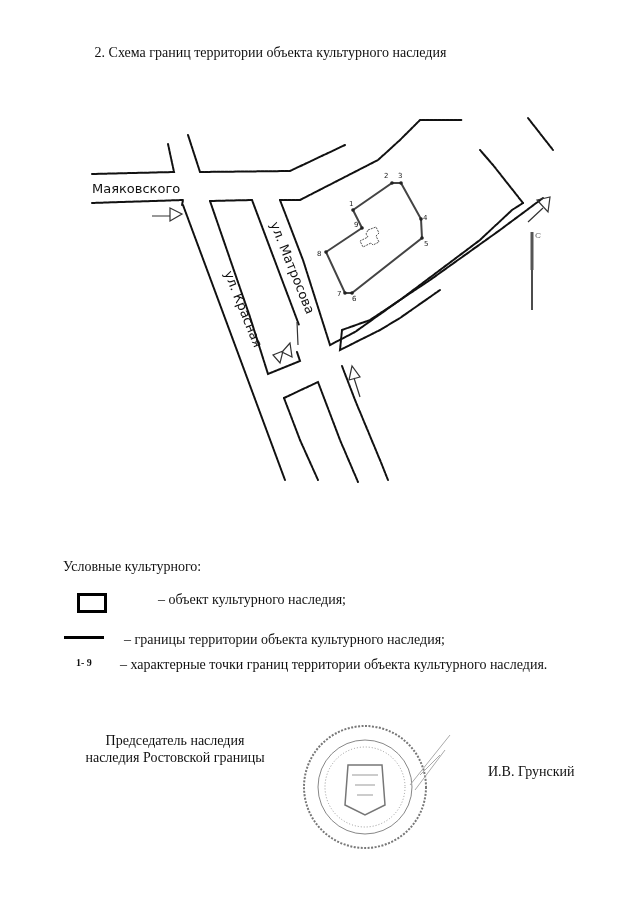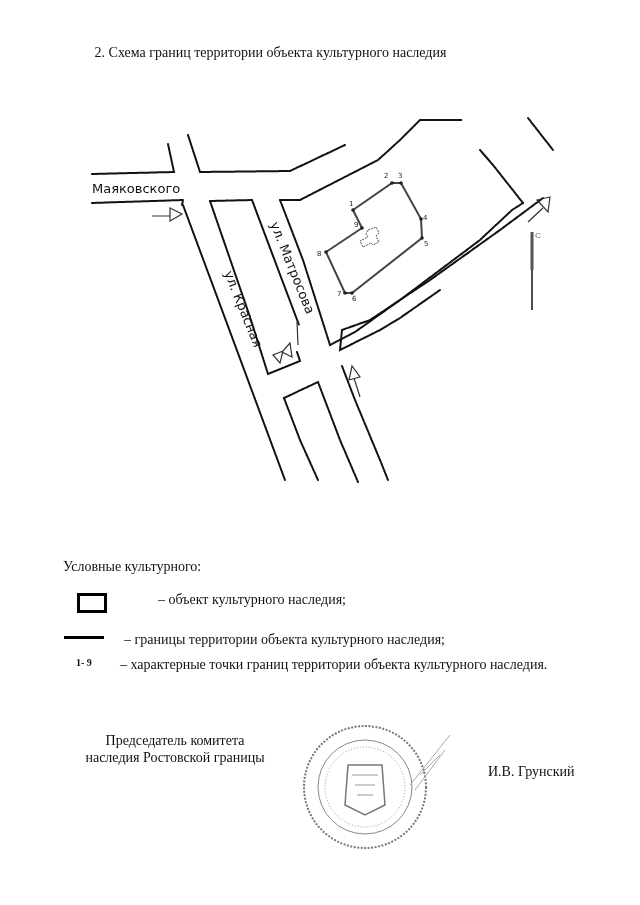--- a/index.html
+++ b/index.html
@@ -98,21 +98,21 @@
 
 <div class="legend-heading">Условные культурного:</div>
 <div class="legend-sym-rect"></div>
 <div class="legend-row" style="left:122px; top:592px;margin-left:36px;">– объект культурного наследия;</div>
 <div class="legend-sym-line"></div>
 <div class="legend-row" style="left:124px; top:632px;">– границы территории объекта культурного наследия;</div>
 <div class="legend-sym-num">1- 9</div>
 <div class="legend-row" style="left:120px; top:657px;">– характерные точки границ территории объекта культурного наследия.</div>
 
 <div class="sign-left">
-  <div>Председатель комитета</div>
+  <div>Председатель наследия</div>
   <div>наследия Ростовской границы</div>
 </div>
 
 <svg class="stamp" viewBox="0 0 160 150" xmlns="http://www.w3.org/2000/svg">
   <circle cx="65" cy="72" r="61" fill="none" stroke="#777" stroke-width="2" stroke-dasharray="2 1.5"></circle>
   <circle cx="65" cy="72" r="47" fill="none" stroke="#888" stroke-width="1"></circle>
   <circle cx="65" cy="72" r="40" fill="none" stroke="#999" stroke-width="1" stroke-dasharray="1 2"></circle>
   <path d="M48,50 L82,50 L85,90 L65,100 L45,90 Z" fill="none" stroke="#777" stroke-width="1.5"></path>
   <path d="M52,60 L78,60 M55,70 L75,70 M57,80 L73,80" stroke="#999" stroke-width="1"></path>
   <path d="M110,70 L150,20 M115,75 L145,35 M120,60 L140,40" stroke="#aaa" stroke-width="1"></path>

